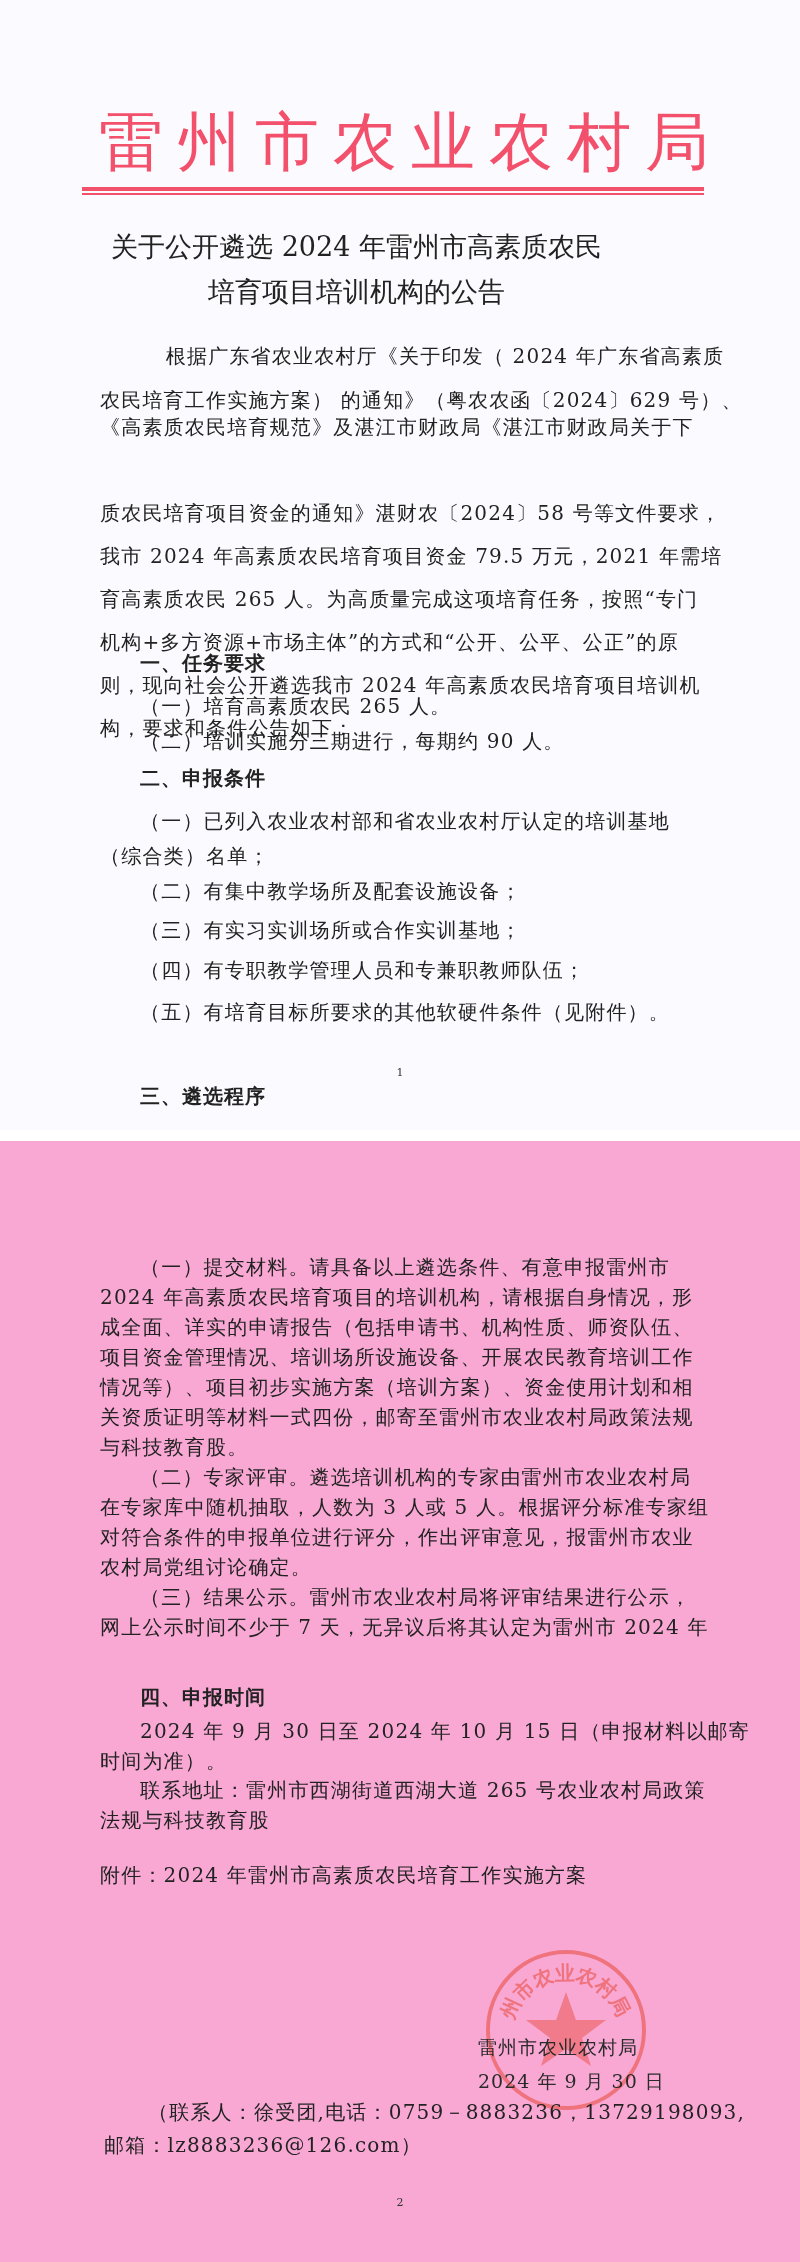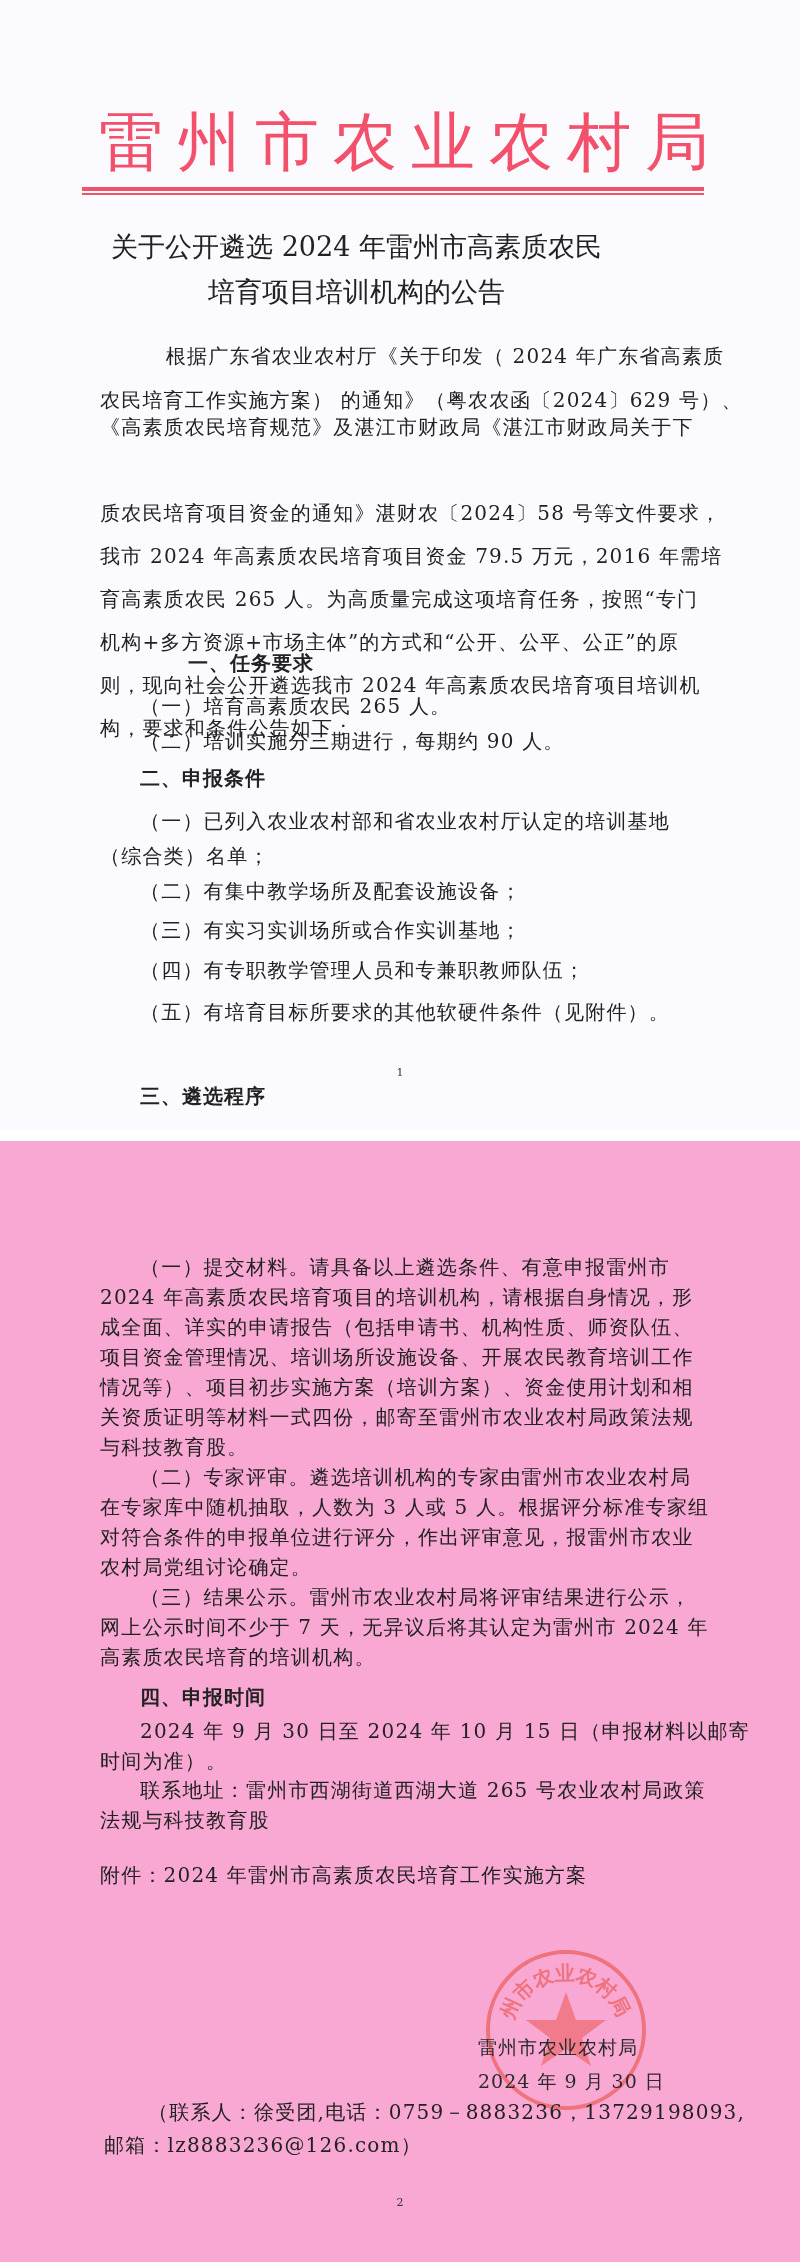--- a/index.html
+++ b/index.html
@@ -122,27 +122,27 @@
   <div class="rule-thick"></div>
   <div class="rule-thin"></div>
 
   <div class="title title1">关于公开遴选 2024 年雷州市高素质农民</div>
   <div class="title title2">培育项目培训机构的公告</div>
 
   <div class="line indent" style="top:341px;text-align:center;">根据广东省农业农村厅《关于印发（ 2024 年广东省高素质</div>
   <div class="line" style="top:385px;">农民培育工作实施方案） 的通知》（粤农农函〔2024〕629 号）、</div>
   <div class="line" style="top:412px;">《高素质农民培育规范》及湛江市财政局《湛江市财政局关于下</div>
   <div class="line" style="top:498px;">质农民培育项目资金的通知》湛财农〔2024〕58 号等文件要求，</div>
-  <div class="line" style="top:541px;">我市 2024 年高素质农民培育项目资金 79.5 万元，2016 年需培</div>
+  <div class="line" style="top:541px;">我市 2024 年高素质农民培育项目资金 79.5 万元，2021 年需培</div>
   <div class="line" style="top:584px;">育高素质农民 265 人。为高质量完成这项培育任务，按照“专门</div>
   <div class="line" style="top:627px;">机构+多方资源+市场主体”的方式和“公开、公平、公正”的原</div>
   <div class="line" style="top:670px;">则，现向社会公开遴选我市 2024 年高素质农民培育项目培训机</div>
   <div class="line" style="top:713px;">构，要求和条件公告如下：</div>
 
-  <div class="h2" style="top:648px;margin-left:48px;">一、任务要求</div>
+  <div class="h2" style="top:648px;">一、任务要求</div>
   <div class="line indent" style="top:691px;">（一）培育高素质农民 265 人。</div>
   <div class="line indent" style="top:726px;">（二）培训实施分三期进行，每期约 90 人。</div>
 
   <div class="h2" style="top:763px;">二、申报条件</div>
   <div class="line indent" style="top:806px;">（一）已列入农业农村部和省农业农村厅认定的培训基地</div>
   <div class="line" style="top:841px;">（综合类）名单；</div>
   <div class="line indent" style="top:876px;">（二）有集中教学场所及配套设施设备；</div>
   <div class="line indent" style="top:915px;">（三）有实习实训场所或合作实训基地；</div>
   <div class="line indent" style="top:955px;">（四）有专职教学管理人员和专兼职教师队伍；</div>
   <div class="line indent" style="top:997px;">（五）有培育目标所要求的其他软硬件条件（见附件）。</div>
@@ -161,21 +161,20 @@
   <div class="line" style="top:201px;">项目资金管理情况、培训场所设施设备、开展农民教育培训工作</div>
   <div class="line" style="top:231px;">情况等）、项目初步实施方案（培训方案）、资金使用计划和相</div>
   <div class="line" style="top:261px;">关资质证明等材料一式四份，邮寄至雷州市农业农村局政策法规</div>
   <div class="line" style="top:291px;">与科技教育股。</div>
   <div class="line indent" style="top:321px;">（二）专家评审。遴选培训机构的专家由雷州市农业农村局</div>
   <div class="line" style="top:351px;">在专家库中随机抽取，人数为 3 人或 5 人。根据评分标准专家组</div>
   <div class="line" style="top:381px;">对符合条件的申报单位进行评分，作出评审意见，报雷州市农业</div>
   <div class="line" style="top:411px;">农村局党组讨论确定。</div>
   <div class="line indent" style="top:441px;">（三）结果公示。雷州市农业农村局将评审结果进行公示，</div>
   <div class="line" style="top:471px;">网上公示时间不少于 7 天，无异议后将其认定为雷州市 2024 年</div>
-  <div class="line" style="top:501px;">高素质农民培育的培训机构。</div>
 
   <div class="h2" style="top:541px;">四、申报时间</div>
   <div class="line indent" style="top:575px;">2024 年 9 月 30 日至 2024 年 10 月 15 日（申报材料以邮寄</div>
   <div class="line" style="top:605px;">时间为准）。</div>
   <div class="line indent" style="top:634px;">联系地址：雷州市西湖街道西湖大道 265 号农业农村局政策</div>
   <div class="line" style="top:664px;">法规与科技教育股</div>
 
   <div class="line" style="top:719px;">附件：2024 年雷州市高素质农民培育工作实施方案</div>
 
   <div class="pagenum" style="top:1055px;">2</div>

